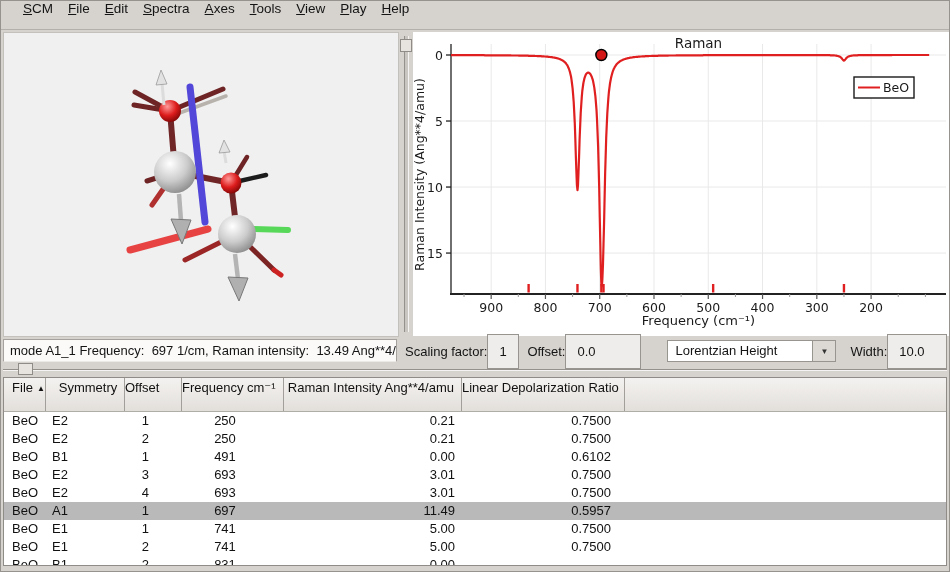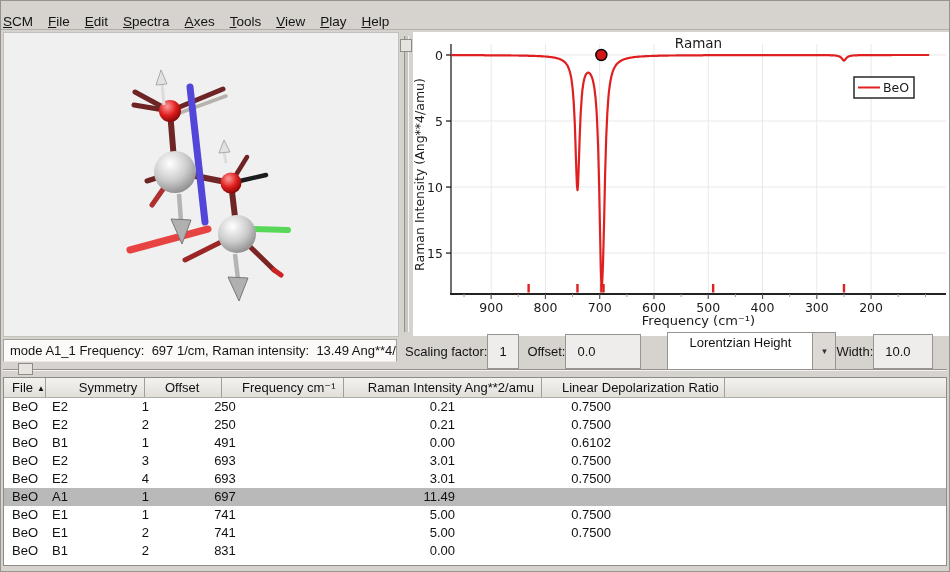--- a/index.html
+++ b/index.html
@@ -2,22 +2,22 @@
 <html><head>
 <meta charset="utf-8">
 <style>
   html,body { margin:0; padding:0; }
   body { font-family:"Liberation Sans","DejaVu Sans",sans-serif; background:#bfbcb8; }
   .window { position:relative; width:948px; height:570px; border:1px solid #96928e;
             background:#d6d3cf; overflow:hidden; }
 
   
   .menubar { position:absolute; left:0; top:0; width:100%; height:29px; box-sizing:border-box;
-             background:#d6d3cf; border-bottom:1px solid #b3afab; display:flex; align-items:flex-end;
-             padding-left:2px; }
+             background:#d6d3cf; border-bottom:1px solid #b3afab; display:flex; align-items:flex-start;
+             padding-left:22px; }
   .menu-item { font-size:13.5px; color:#141414; margin-right:15px; cursor:default; white-space:pre; }
   .menu-item .u { text-decoration:underline; }
 
   
   .mol-panel { position:absolute; left:2px; top:31px; width:394px; height:303px;
                background:#f0f0f0; border:1px solid #c4c0bc; box-sizing:content-box; }
 
   
   .plot-panel { position:absolute; left:398px; top:31px; width:550px; height:306px; }
   .vslider { position:absolute; left:5px; top:4px; width:3px; height:296px;
@@ -33,37 +33,37 @@
                   font-size:13px; line-height:21px; padding-left:6px; white-space:pre;
                   overflow:hidden; color:#141414; }
   .controls { position:absolute; left:404px; top:0; width:544px; height:26px; display:flex;
               align-items:center; font-size:13px; color:#141414; }
   .controls label { white-space:pre; }
   .ctl-input { box-sizing:border-box; height:35px; border:1px solid #98948f; background:#efedeb;
                font-family:inherit; font-size:13px; padding:0 11px; color:#141414; }
   .in-scaling { width:32px; }
   .in-offset  { width:76px; margin-right:14px; }
   .in-width   { width:60px; }
-  .combo { display:flex; align-items:stretch; height:38px; border:1px solid #98948f;
-           background:#ffffff; box-sizing:border-box;text-align:center; }
+  .combo { display:flex; align-items:stretch; height:22px; border:1px solid #98948f;
+           background:#ffffff; margin-right:14px; box-sizing:border-box; }
   .combo-text { width:130px; font-size:13px; line-height:20px; padding:0 7px; color:#141414; }
   .combo-btn { width:22px; background:#dcd8d4; border-left:1px solid #98948f; display:flex;
                align-items:center; justify-content:center; font-size:8px; color:#333; }
 
   
   .hgroove { position:absolute; left:2px; top:368px; width:944px; height:0;
              border-top:1px solid #94908c; border-bottom:1px solid #f6f4f2; }
   .hhandle { position:absolute; left:17px; top:362px; width:15px; height:12px;
              background:#e7e4e0; border:1px solid #8f8b87; box-sizing:border-box; }
 
   
   .table-area { position:absolute; left:2px; top:376px; width:944px; height:189px; box-sizing:border-box;
                 background:#ffffff; border:1px solid #8f8b87; overflow:hidden; font-size:13px; color:#111; }
-  .thead { display:flex; height:20px; background:linear-gradient(#f4f2f0,#e2dfdb);
-           border-bottom:1px solid #b0aca8; box-sizing:border-box;gap:20px; }
+  .thead { display:flex; height:34px; background:linear-gradient(#f4f2f0,#e2dfdb);
+           border-bottom:1px solid #b0aca8; box-sizing:border-box; }
   .th { box-sizing:border-box; border-right:1px solid #a29e9a; text-align:center; line-height:19px;
         white-space:nowrap; overflow:hidden; }
   .th.filler { border-right:none; flex:1; }
   .sort-arrow { font-size:8px; margin-left:4px; position:relative; top:-1px; }
   .trow { display:flex; height:18px; line-height:18px; }
   .trow.selected { background:#b9b9b9; }
   .td { box-sizing:border-box; white-space:nowrap; overflow:hidden; }
   .c0 { width:42px;  padding-left:8px; }
   .c1 { width:79px;  padding-left:6px; }
   .c2 { width:57px;  text-align:right; padding-right:33px; }
@@ -233,21 +233,21 @@
 
   <div class="hgroove"></div>
   <div class="hhandle"></div>
 
   <div class="table-area">
     <div class="thead">
         <div class="th c0">File<span class="sort-arrow">▲</span></div>
         <div class="th c1">Symmetry</div>
         <div class="th c2">Offset</div>
         <div class="th c3">Frequency cm⁻¹</div>
-        <div class="th c4">Raman Intensity Ang**2/amu</div>
+        <div class="th c4">Raman Intensity Ang**4/amu</div>
         <div class="th c5">Linear Depolarization Ratio</div>
         <div class="th filler"></div>
       </div>
     <div class="tbody">
         <div class="trow">
           <div class="td c0">BeO</div>
           <div class="td c1">E2</div>
           <div class="td c2">1</div>
           <div class="td c3">250</div>
           <div class="td c4">0.21</div>
@@ -289,20 +289,21 @@
           <div class="td c4">3.01</div>
           <div class="td c5">0.7500</div>
           <div class="td c6"></div>
         </div>
         <div class="trow selected">
           <div class="td c0">BeO</div>
           <div class="td c1">A1</div>
           <div class="td c2">1</div>
           <div class="td c3">697</div>
           <div class="td c4">11.49</div>
+          <div class="td c5">0.5957</div>
           <div class="td c6"></div>
         </div>
         <div class="trow">
           <div class="td c0">BeO</div>
           <div class="td c1">E1</div>
           <div class="td c2">1</div>
           <div class="td c3">741</div>
           <div class="td c4">5.00</div>
           <div class="td c5">0.7500</div>
           <div class="td c6"></div>

